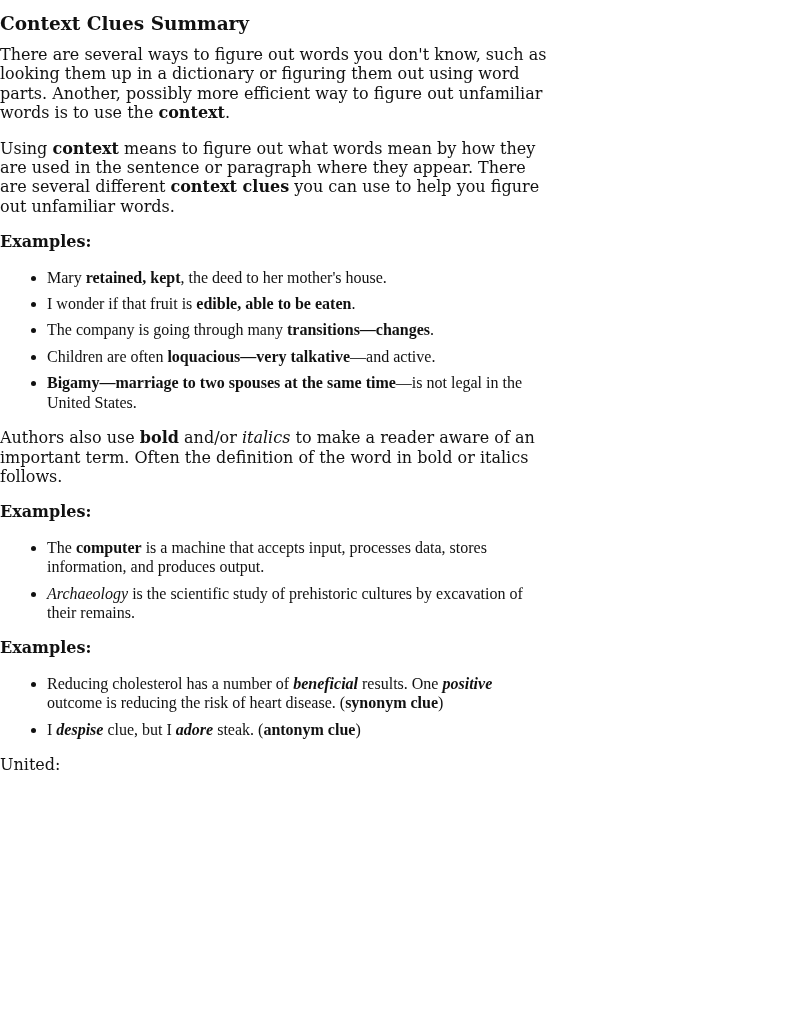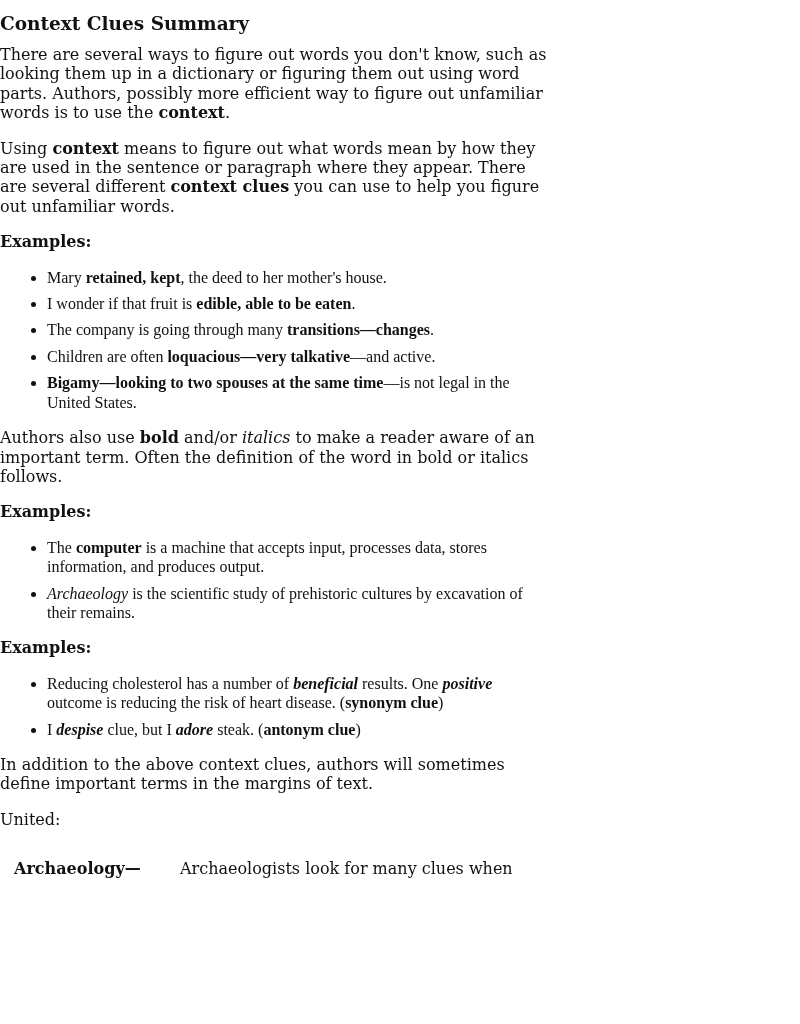--- a/index.html
+++ b/index.html
@@ -58,54 +58,49 @@
       flex: 1;
     }
   </style>
 </head>
 <body>
 
 <div class="page">
 
   <h1>Context Clues Summary</h1>
 
-  <p><span>There are several ways to figure out words you don't know, such as looking them up in a dictionary or figuring them out using word parts. Authors, possibly more efficient way to figure out unfamiliar words is to use the </span><b>context</b><span>.</span></p>
+  <p><span>There are several ways to figure out words you don't know, such as looking them up in a dictionary or figuring them out using word parts. Another, possibly more efficient way to figure out unfamiliar words is to use the </span><b>context</b><span>.</span></p>
 
   <p><span>Using </span><b>context</b><span> means to figure out what words mean by how they are used in the sentence or paragraph where they appear. There are several different </span><b>context clues</b><span> you can use to help you figure out unfamiliar words.</span></p>
 
 
   <p class="ex-head">Examples:</p>
 
   <ul>
     <li><span>Mary </span><b>retained, kept</b><span>, the deed to her mother's house.</span></li>
     <li><span>I wonder if that fruit is </span><b>edible, able to be eaten</b><span>.</span></li>
     <li><span>The company is going through many </span><b>transitions—changes</b><span>.</span></li>
     <li><span>Children are often </span><b>loquacious—very talkative</b><span>—and active.</span></li>
-    <li><b>Bigamy—looking to two spouses at the same time</b><span>—is not legal in the United States.</span></li>
+    <li><b>Bigamy—marriage to two spouses at the same time</b><span>—is not legal in the United States.</span></li>
   </ul>
 
   <p><span>Authors also use </span><b>bold</b><span> and/or </span><i>italics</i><span> to make a reader aware of an important term. Often the definition of the word in bold or italics follows.</span></p>
 
   <p class="ex-head">Examples:</p>
 
   <ul>
     <li><span>The </span><b>computer</b><span> is a machine that accepts input, processes data, stores information, and produces output.</span></li>
     <li><i>Archaeology</i><span> is the scientific study of prehistoric cultures by excavation of their remains.</span></li>
   </ul>
 
 
   <p class="ex-head">Examples:</p>
 
   <ul>
     <li><span>Reducing cholesterol has a number of </span><b><i>beneficial</i></b><span> results. One </span><b><i>positive</i></b><span> outcome is reducing the risk of heart disease. (</span><b>synonym clue</b><span>)</span></li>
     <li><span>I </span><b><i>despise</i></b><span> clue, but I </span><b><i>adore</i></b><span> steak. (</span><b>antonym clue</b><span>)</span></li>
   </ul>
 
-  <p>In addition to the above context clues, authors will sometimes define important terms in the margins of text.</p>
 
   <p>United:</p>
 
-  <div class="margin-ex">
-    <div class="margin-term">Archaeology—</div>
-    <div class="margin-text">Archaeologists look for many clues when</div>
-  </div>
 
 </div>
 
 </body></html>

